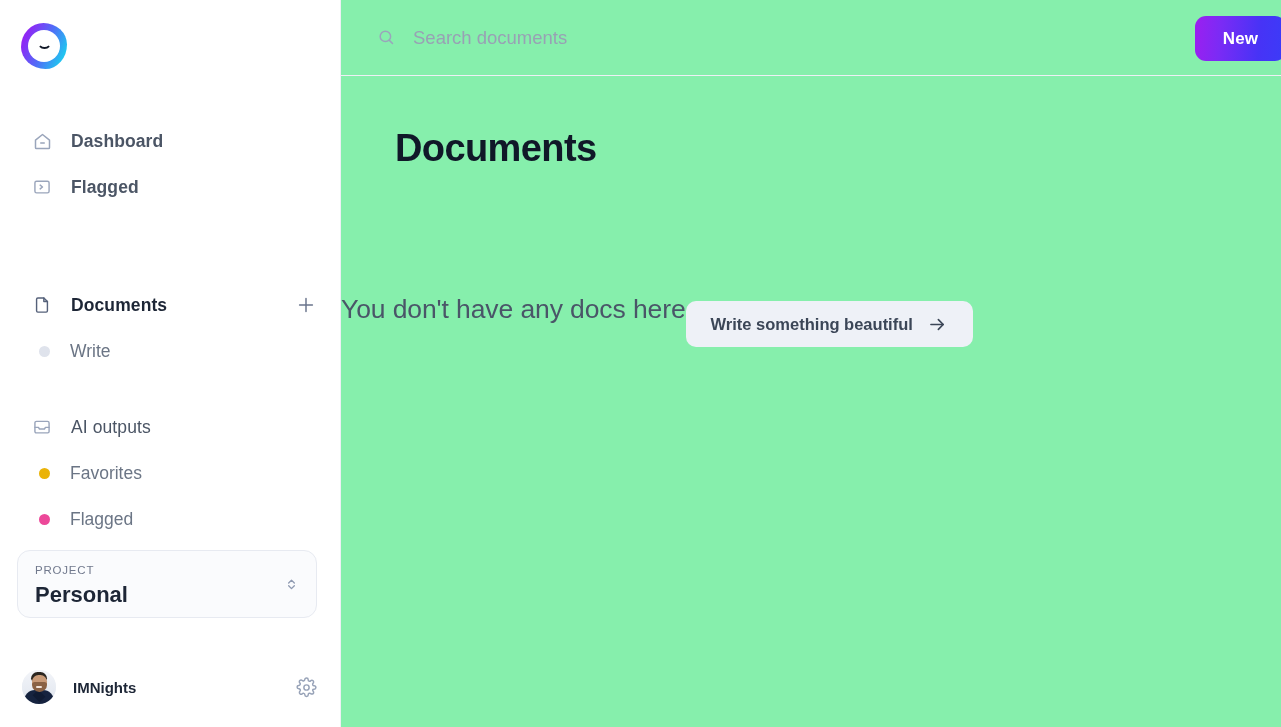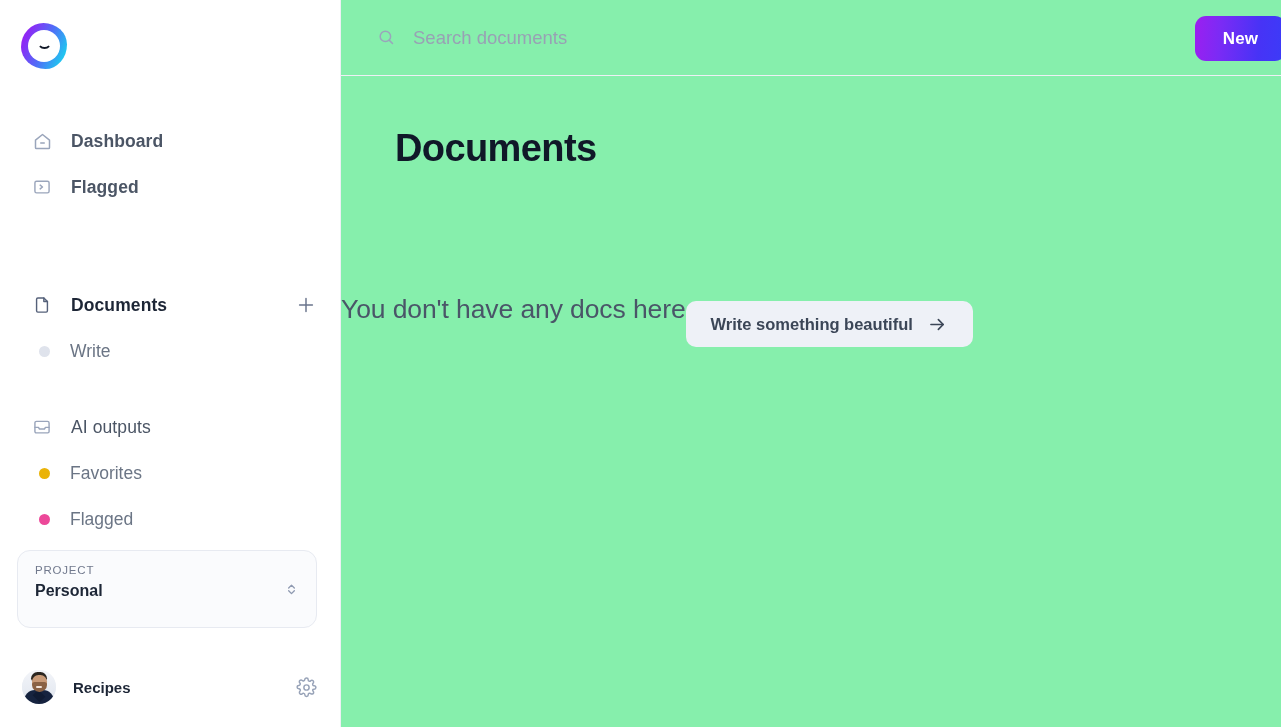--- a/index.html
+++ b/index.html
@@ -113,36 +113,36 @@
 
   .sec-docs  { position: absolute; left: 0; top: 282px;  width: 341px; }
   .sec-ai    { position: absolute; left: 0; top: 404px;  width: 390px; }
 
   
   .project-box {
     position: absolute;
     left: 17px;
     top: 550px;
     width: 300px;
-    height: 78px;
+    height: 68px;
     border: 1px solid #e7eaf1;
     border-radius: 13px;
     background: #fafbfd;
     padding: 13px 17px 0 17px;
     cursor: pointer;
   }
   .project-label {
     font-size: 11.5px;
     letter-spacing: 0.8px;
     color: #71798d;
     text-transform: uppercase;
   }
   .project-value {
     margin-top: 6px;
-    font-size: 16px;
+    font-size: 22px;
     font-weight: 700;
     color: #1d2636;
   }
   .project-caret {
     position: absolute;
     right: 16px;
     top: 50%;
     transform: translateY(-50%);
     color: #8f9ab1;
     display: flex;
@@ -380,21 +380,21 @@
     <div class="user-row">
       <div class="avatar">
         <span class="av-bg"></span>
         <span class="av-body"></span>
         <span class="av-collar"></span>
         <span class="av-hair"></span>
         <span class="av-face"></span>
         <span class="av-beard"></span>
         <span class="av-mouth"></span>
       </div>
-      <span class="user-name">Recipes</span>
+      <span class="user-name">IMNights</span>
       <span class="gear">
         <svg width="21" height="21" viewBox="0 0 24 24" fill="none" stroke="currentColor" stroke-width="1.7" stroke-linecap="round" stroke-linejoin="round">
           <circle cx="12" cy="12" r="3"></circle>
           <path d="M19.2 14.4a1.6 1.6 0 0 0 .33 1.77l.06.06a1.95 1.95 0 1 1-2.76 2.76l-.06-.06a1.6 1.6 0 0 0-1.77-.33 1.6 1.6 0 0 0-1 1.47v.17a1.95 1.95 0 0 1-3.9 0v-.09a1.6 1.6 0 0 0-1.05-1.47 1.6 1.6 0 0 0-1.77.33l-.06.06a1.95 1.95 0 1 1-2.76-2.76l.06-.06a1.6 1.6 0 0 0 .33-1.77 1.6 1.6 0 0 0-1.47-1H3.2a1.95 1.95 0 0 1 0-3.9h.09a1.6 1.6 0 0 0 1.47-1.05 1.6 1.6 0 0 0-.33-1.77l-.06-.06a1.95 1.95 0 1 1 2.76-2.76l.06.06a1.6 1.6 0 0 0 1.77.33h.08a1.6 1.6 0 0 0 1-1.47V3.2a1.95 1.95 0 0 1 3.9 0v.09a1.6 1.6 0 0 0 1 1.47 1.6 1.6 0 0 0 1.77-.33l.06-.06a1.95 1.95 0 1 1 2.76 2.76l-.06.06a1.6 1.6 0 0 0-.33 1.77v.08a1.6 1.6 0 0 0 1.47 1h.17a1.95 1.95 0 0 1 0 3.9h-.09a1.6 1.6 0 0 0-1.47 1z"></path>
         </svg>
       </span>
     </div>
   </aside>
 
   <main class="main">

